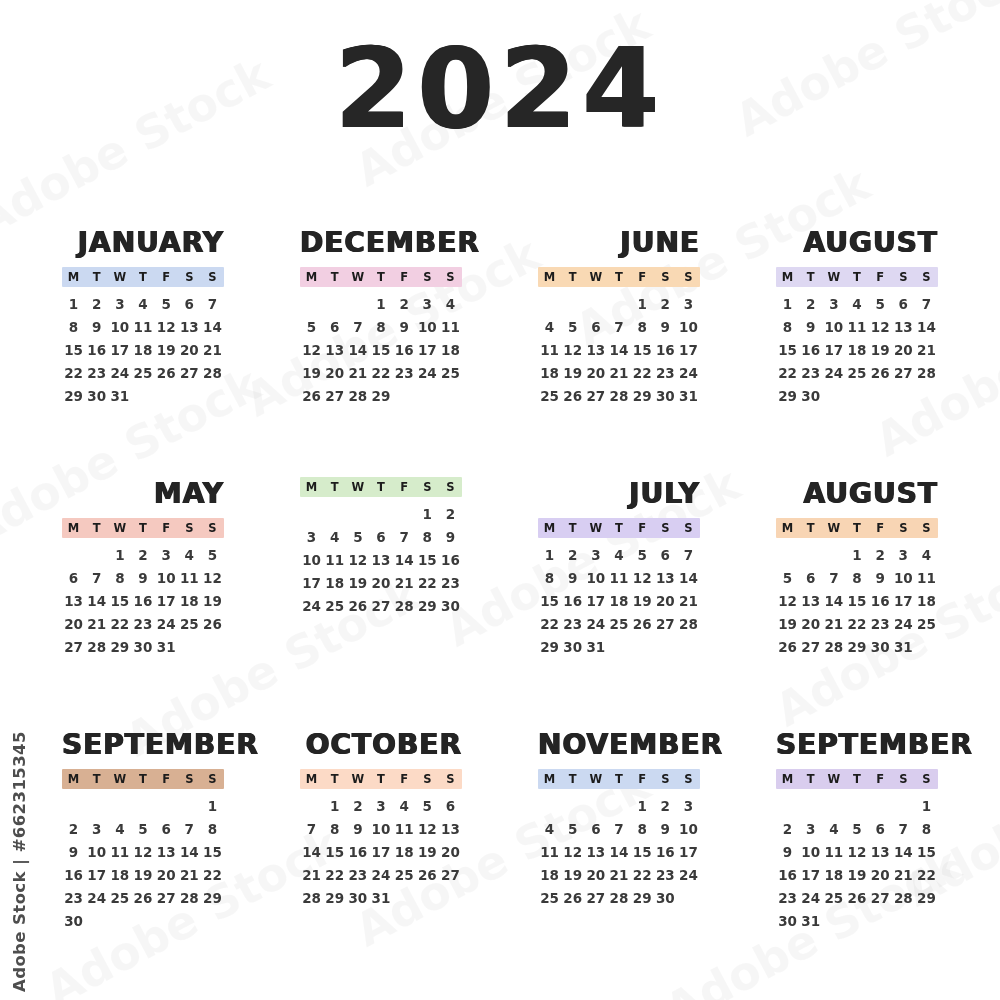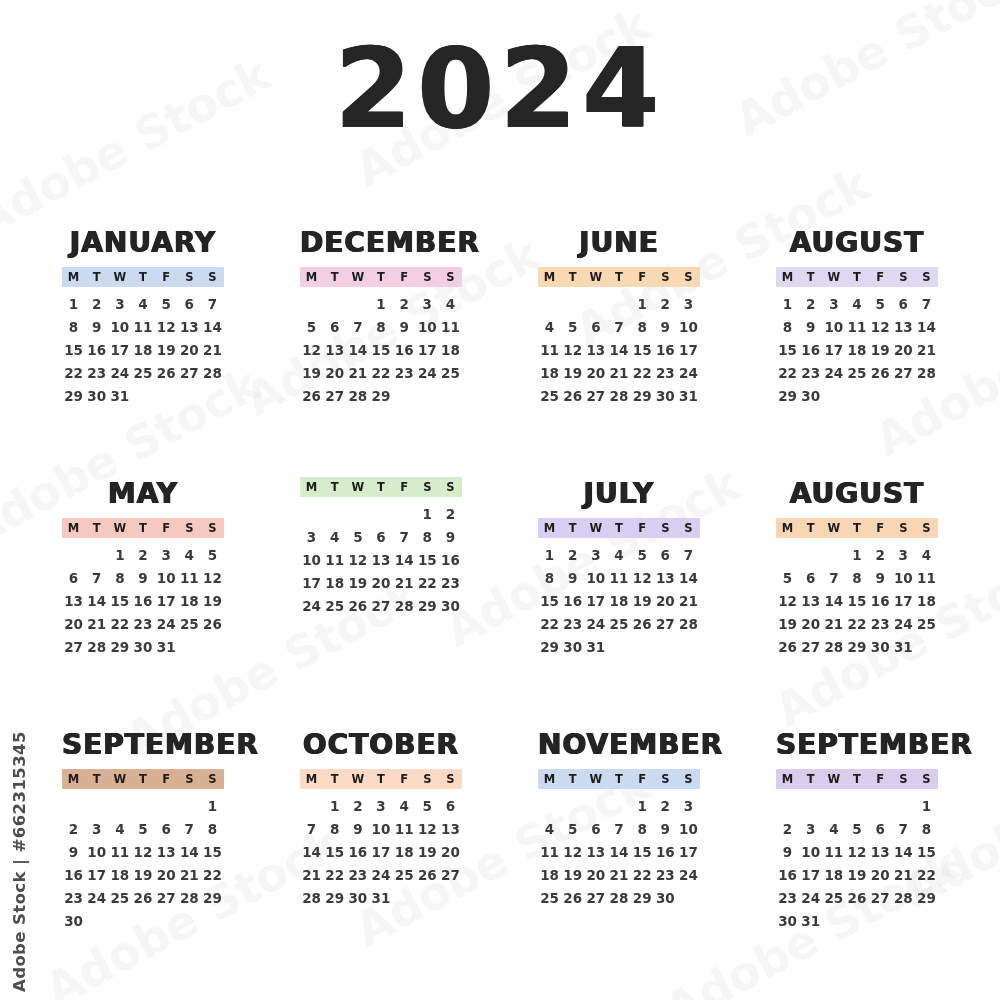--- a/index.html
+++ b/index.html
@@ -16,21 +16,21 @@
     text-shadow:1px 0 0 #262626,-1px 0 0 #262626;
   }
   
   .months-grid{
     position:absolute;top:226px;left:62px;width:876px;
     display:grid;grid-template-columns:repeat(4,162px);
     justify-content:space-between;row-gap:70px;
   }
   .month{width:162px;}
   .month-name{
-    text-align:center;font-size:28px;line-height:34px;height:34px;
+    text-align:right;font-size:28px;line-height:34px;height:34px;
     font-weight:bold;letter-spacing:1px;color:#242424;
     text-shadow:0.7px 0 0 #242424,-0.7px 0 0 #242424;
     margin-bottom:7px;white-space:nowrap;
   }
   .weekdays{
     display:grid;grid-template-columns:repeat(7,1fr);
     height:20px;align-items:center;border-radius:1px;
   }
   .wd{
     text-align:center;font-size:11.5px;font-weight:bold;color:#1c1c1c;

